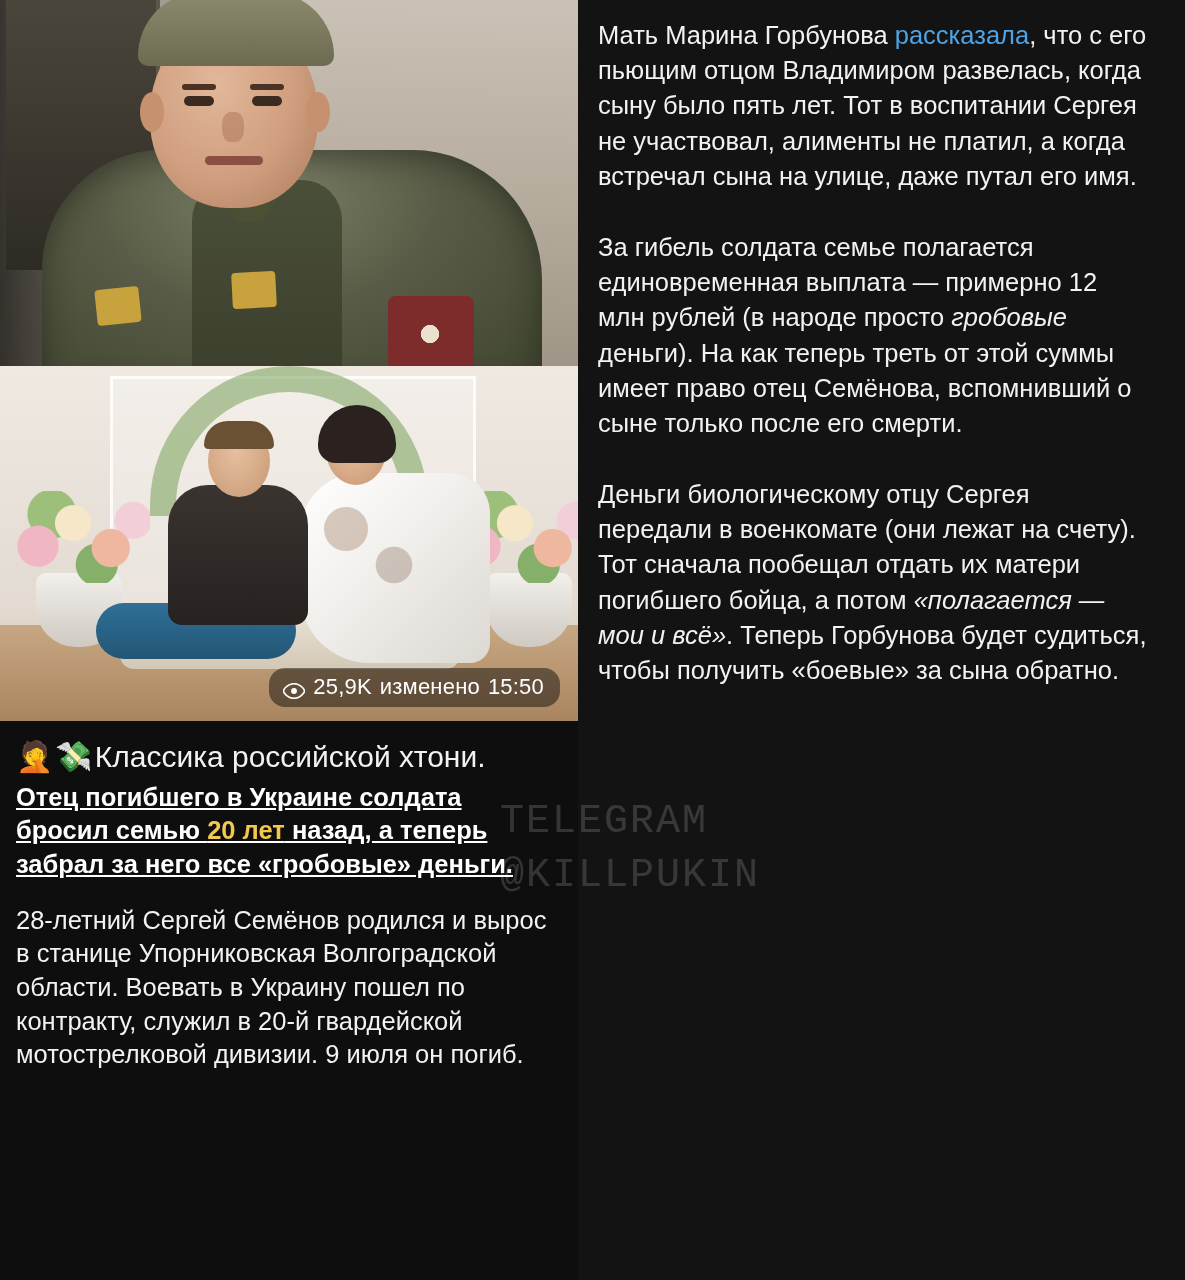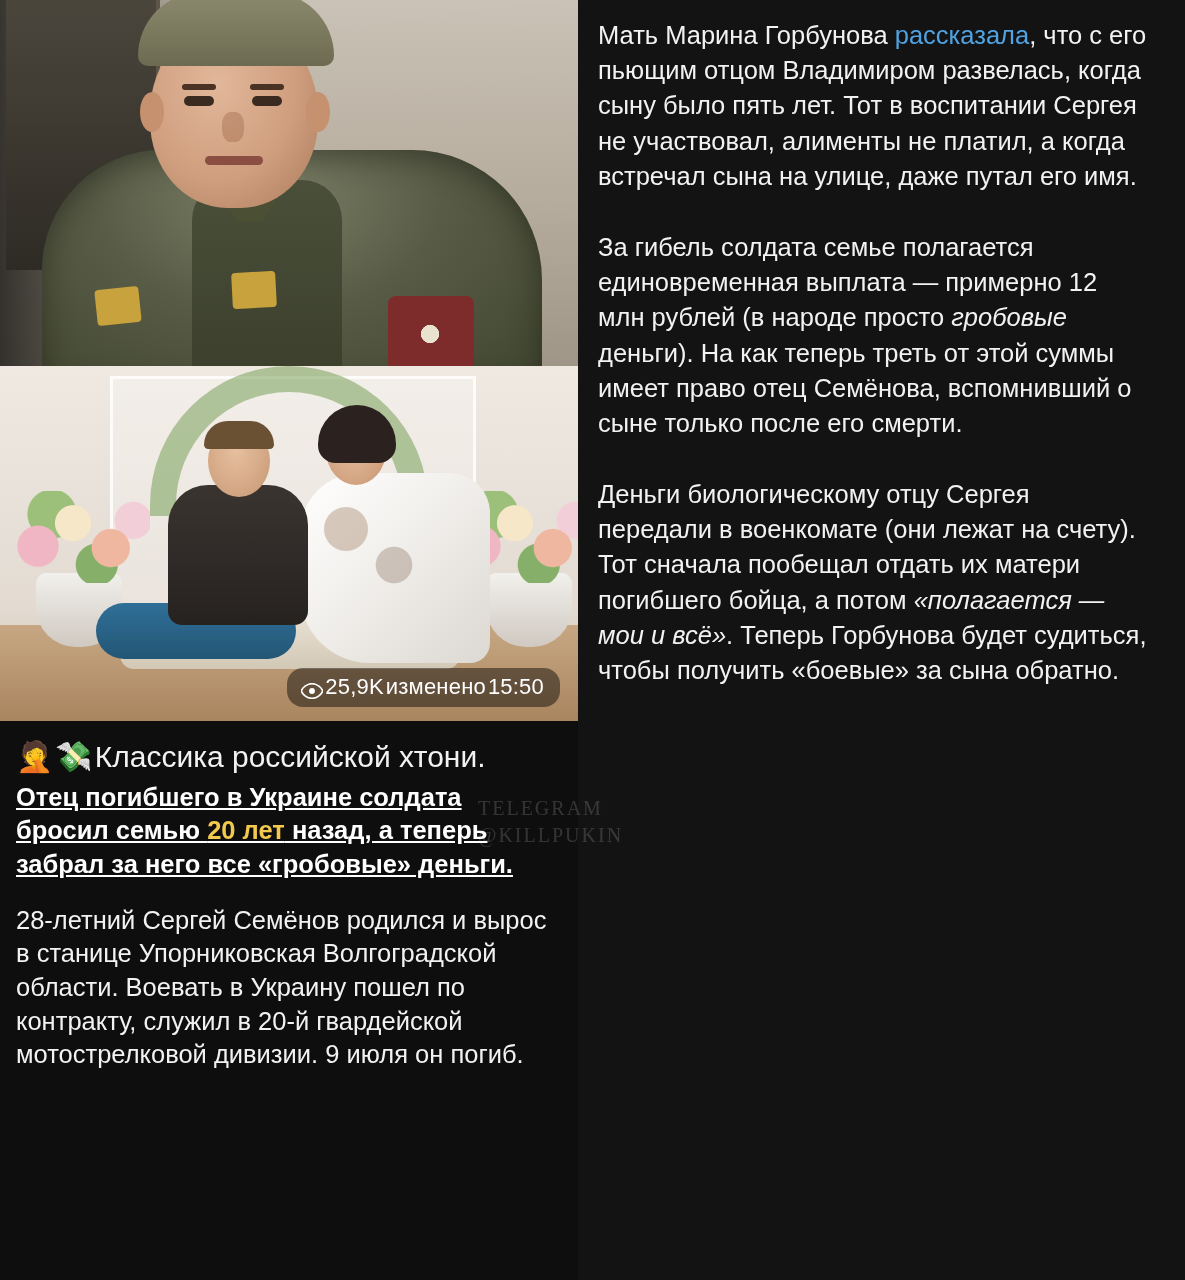--- a/index.html
+++ b/index.html
@@ -217,21 +217,21 @@
     position: absolute;
     right: 18px;
     bottom: 14px;
     background: rgba(0,0,0,0.45);
     color: #fff;
     font-size: 22px;
     padding: 6px 16px 7px 14px;
     border-radius: 16px;
     display: flex;
     align-items: center;
-    gap: 2px;
+    gap: 8px;
     letter-spacing: 0.2px;
   }
   .eye-icon { display: inline-block; width: 22px; height: 16px; }
 
   
   .left-text {
     padding: 16px 18px 0 16px;
     font-size: 25.5px;
     line-height: 1.32;
     color: #f2f2f2;
@@ -261,29 +261,29 @@
     line-height: 1.38;
     color: #f2f2f2;
   }
   .right-col p { margin: 0 16px 36px 0; }
   .link { color: #4fa3e3; }
   em { }
 
   
   .watermark {
     position: absolute;
-    left: 478px;
+    left: 500px;
     top: 795px;
     color: rgba(255,255,255,0.16);
-    font-size: 20px;
+    font-size: 40px;
     letter-spacing: 2px;
     line-height: 1.35;
     pointer-events: none;
     z-index: 5;
-    font-family: Liberation Serif, serif;
+    font-family: Liberation Mono, monospace;
   }
 </style>
 </head>
 <body>
 
 <div class="page">
 
   <div class="left-col">
 
     <div class="photo photo-soldier">

